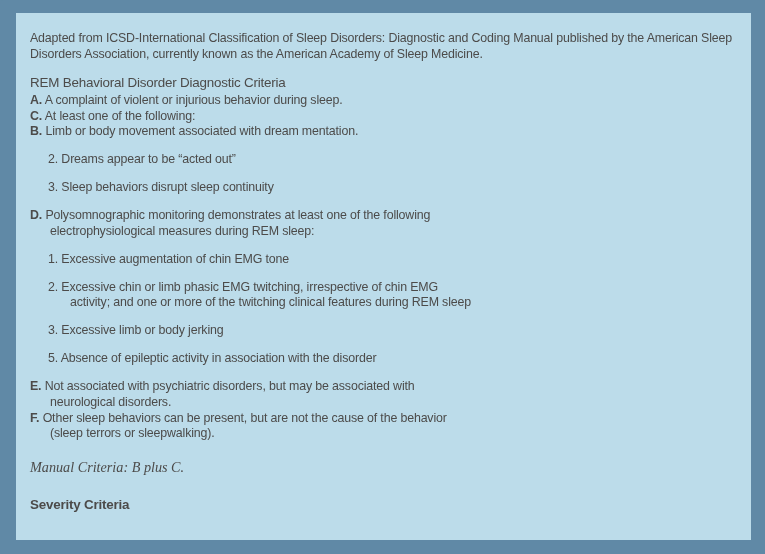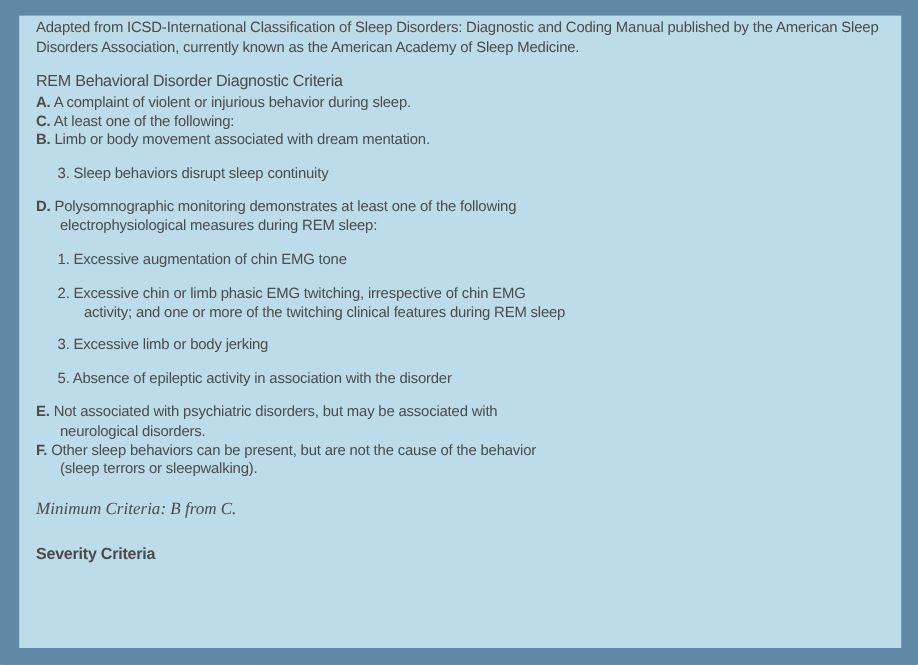--- a/index.html
+++ b/index.html
@@ -26,21 +26,21 @@
   }
 
   #panel {
     position: absolute;
     left: 16px;
     top: 13px;
     right: 14px;
     bottom: 14px;
     background: #bcdcea;
     box-sizing: border-box;
-    padding: 1px 14px 0 14px;
+    padding: 16px 14px 0 14px;
     overflow: hidden;
   }
 
   .txt {
     color: #4c4b4a;
     font-size: 12.4px;
     line-height: 15.6px;
     letter-spacing: -0.15px;
   }
 
@@ -124,31 +124,32 @@
 
     <p class="txt intro">Adapted from ICSD-International Classification of Sleep Disorders: Diagnostic and Coding Manual published by the American Sleep Disorders Association, currently known as the American Academy of Sleep Medicine.</p>
 
     <h2 class="txt heading">REM Behavioral Disorder Diagnostic Criteria</h2>
 
     <div class="crit-list" id="criteria-list">
         <p class="txt lvl1"><span class="lbl">A.</span><span> A complaint of violent or injurious behavior during sleep.</span></p>
         <p class="txt lvl1"><span class="lbl">C.</span><span> At least one of the following:</span></p>
         <p class="txt lvl1"><span class="lbl">B.</span><span> Limb or body movement associated with dream mentation.</span></p>
         <div class="lvl2">
+          <p class="txt lvl2-item"><span>2.</span><span> Dreams appear to be “acted out”</span></p>
           <p class="txt lvl2-item"><span>3.</span><span> Sleep behaviors disrupt sleep continuity</span></p>
         </div>
         <p class="txt lvl1"><span class="lbl">D.</span><span> Polysomnographic monitoring demonstrates at least one of the following</span><span class="cont">electrophysiological measures during REM sleep:</span></p>
         <div class="lvl2">
           <p class="txt lvl2-item"><span>1.</span><span> Excessive augmentation of chin EMG tone</span></p>
           <p class="txt lvl2-item"><span>2.</span><span> Excessive chin or limb phasic EMG twitching, irrespective of chin EMG</span><span class="cont">activity; and one or more of the twitching clinical features during REM sleep</span></p>
           <p class="txt lvl2-item"><span>3.</span><span> Excessive limb or body jerking</span></p>
           <p class="txt lvl2-item"><span>5.</span><span> Absence of epileptic activity in association with the disorder</span></p>
         </div>
         <p class="txt lvl1"><span class="lbl">E.</span><span> Not associated with psychiatric disorders, but may be associated with</span><span class="cont">neurological disorders.</span></p>
         <p class="txt lvl1"><span class="lbl">F.</span><span> Other sleep behaviors can be present, but are not the cause of the behavior</span><span class="cont">(sleep terrors or sleepwalking).</span></p>
       </div>
 
-    <p class="minimum">Minimum Criteria: B from C.</p>
+    <p class="minimum">Manual Criteria: B plus C.</p>
 
     <h2 class="txt sev-heading">Severity Criteria</h2>
 
   </div>
 </div>
 
 </body></html>

